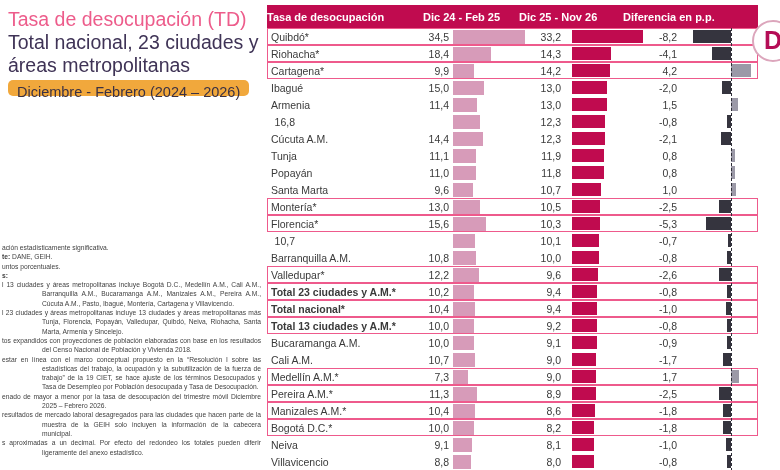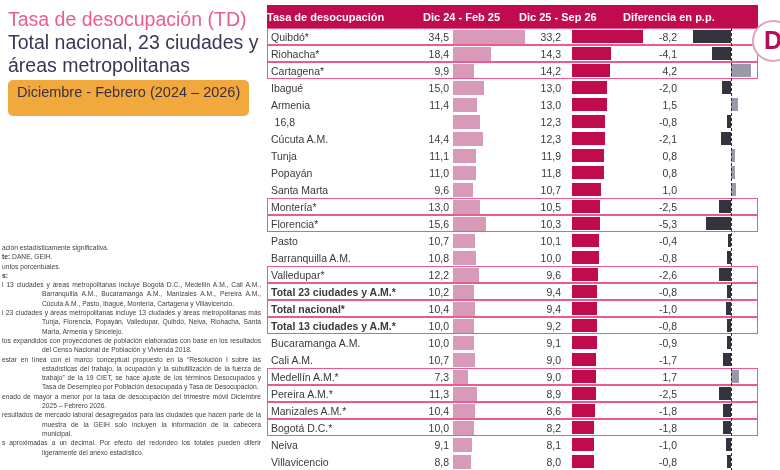--- a/index.html
+++ b/index.html
@@ -4,21 +4,21 @@
 <style>
   html,body{margin:0;padding:0;}
   body{
     width:780px;height:470px;position:relative;overflow:hidden;background:#ffffff;
     font-family:"Liberation Sans",sans-serif;color:#333;
   }
   
   .title-block{position:absolute;left:8px;top:8px;width:262px;font-size:19.5px;line-height:23px;color:var(--c-title_dark);}
   .title-accent{color:var(--c-title_accent);}
   .period-badge{
-    position:absolute;left:8px;top:80px;height:36px;line-height:25px;
+    position:absolute;left:8px;top:80px;height:16px;line-height:25px;
     background:var(--c-badge_bg);color:var(--c-badge_text);
     border-radius:5px;padding:0 9px;font-size:14.5px;white-space:nowrap;
   }
   .footnotes{
     position:absolute;left:2px;top:243px;width:259px;
     font-size:6.7px;line-height:9.3px;color:#3f3f3f;text-align:justify;
   }
   .fn{padding-left:40px;text-indent:-40px;}
   .fn b{font-weight:700;}
   
@@ -80,21 +80,21 @@
     <div class="fn"><b></b><span>estar en línea con el marco conceptual propuesto en la “Resolución I sobre las estadísticas del trabajo, la ocupación y la subutilización de la fuerza de trabajo” de la 19 CIET, se hace ajuste de los términos Desocupados y Tasa de Desempleo por Población desocupada y Tasa de Desocupación.</span></div>
     <div class="fn"><b></b><span>enado de mayor a menor por la tasa de desocupación del trimestre móvil Diciembre 2025 – Febrero 2026.</span></div>
     <div class="fn"><b></b><span>resultados de mercado laboral desagregados para las ciudades que hacen parte de la muestra de la GEIH solo incluyen la información de la cabecera municipal.</span></div>
     <div class="fn"><b></b><span>s aproximadas a un decimal. Por efecto del redondeo los totales pueden diferir ligeramente del anexo estadístico.</span></div>
   </div>
 
 <div class="tablewrap">
   <div class="thead">
     <span class="th th1">Tasa de desocupación</span>
     <span class="th th2">Dic 24 - Feb 25</span>
-    <span class="th th3">Dic 25 - Sep 26</span>
+    <span class="th th3">Dic 25 - Nov 26</span>
     <span class="th th4">Diferencia en p.p.</span>
   </div>
   <div id="tbody">
   <div class="trow boxed">
     <span class="name">Quibdó*</span>
     <span class="v1">34,5</span>
     <span class="bararea b1">
           <i class="bar" style="width: 72px;"></i>
         </span>
     <span class="v2">33,2</span>
@@ -276,30 +276,29 @@
     <span class="bararea b2">
           <i class="bar" style="width: 27.8px;"></i>
         </span>
     <span class="vd">-5,3</span>
     <span class="bararea bd">
           <i class="bar neg" style="width: 24.9px; left: 21.1px;"></i>
         </span>
   </div>
 
   <div class="trow">
-    <span class="name">Pasto</span>
     <span class="v1">10,7</span>
     <span class="bararea b1">
           <i class="bar" style="width: 22.3px;"></i>
         </span>
     <span class="v2">10,1</span>
     <span class="bararea b2">
           <i class="bar" style="width: 27.3px;"></i>
         </span>
-    <span class="vd">-0,4</span>
+    <span class="vd">-0,7</span>
     <span class="bararea bd">
           <i class="bar neg" style="width: 2.8px; left: 43.2px;"></i>
         </span>
   </div>
 
   <div class="trow">
     <span class="name">Barranquilla A.M.</span>
     <span class="v1">10,8</span>
     <span class="bararea b1">
           <i class="bar" style="width: 22.5px;"></i>

